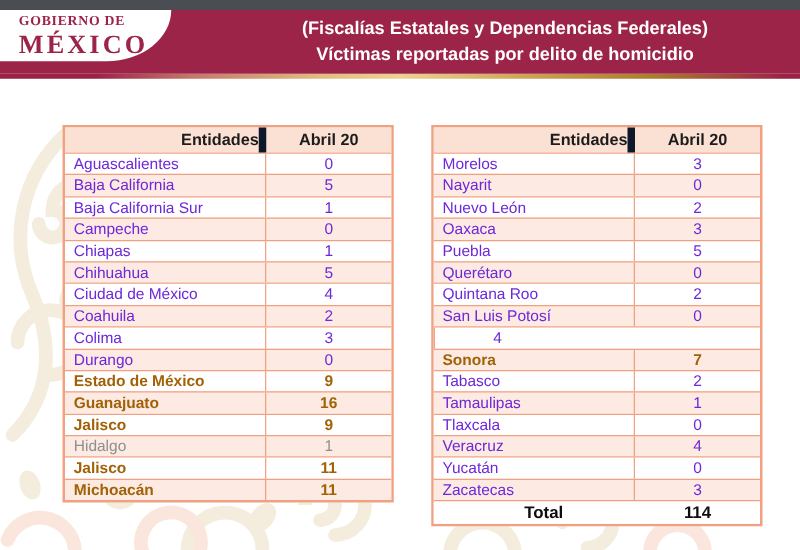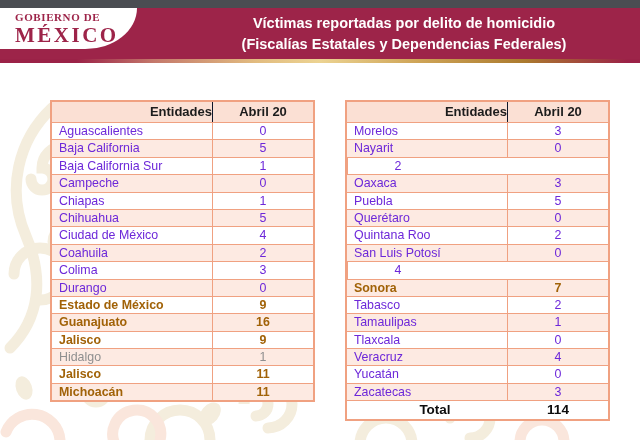--- a/index.html
+++ b/index.html
@@ -44,21 +44,21 @@
     position:absolute;width:265px;box-sizing:border-box;
     border:2px solid #f0a181;background:#ffffff;z-index:2;
   }
   .table-left{left:50px;top:100px;}
   .table-right{left:345px;top:100px;}
   .t-header{
     display:flex;background:#fbe0d4;height:20px;
     font-weight:bold;font-size:13px;color:#1c1c1c;
   }
   .th-entity{flex:1;text-align:right;line-height:20px;}
-  .th-value{width:100px;text-align:center;line-height:20px;border-left:1px solid #0f172a;}
+  .th-value{width:100px;text-align:center;line-height:20px;border-left:6px solid #0f172a;}
   .t-row{
     display:flex;height:16.4px;font-size:12.4px;color:#6d28d9;
     border-top:1px solid #f0a181;background:#ffffff;
   }
   .t-row.alt{background:#fdeae2;}
   .t-row.bold{font-weight:bold;color:#a16207;}
   .t-row.muted{color:#8f8f8f;}
   .cell-name{flex:1;padding-left:7px;line-height:16.4px;white-space:nowrap;overflow:hidden;}
   .cell-val{width:100px;text-align:center;line-height:16.4px;border-left:1px solid #f0a181;}
   .t-row.total-row{height:18px;font-weight:bold;color:#0d0d0d;font-size:13.5px;background:#ffffff;}
@@ -92,22 +92,22 @@
 </svg>
 
 <div class="header">
   <div class="top-strip"></div>
   <div class="banner">
     <div class="logo-box">
       <div class="logo-l1">GOBIERNO DE</div>
       <div class="logo-l2">MÉXICO</div>
     </div>
     <div class="banner-title">
+      <div>(Fiscalías Estatales y Dependencias Federales)</div>
       <div>Víctimas reportadas por delito de homicidio</div>
-      <div>(Fiscalías Estatales y Dependencias Federales)</div>
     </div>
   </div>
   <div class="gradient-line"></div>
 </div>
 
 <div class="table table-left">
   <div class="t-header">
     <div class="th-entity">Entidades</div>
     <div class="th-value">Abril 20</div>
   </div>
@@ -187,20 +187,21 @@
   <div id="right-body">
       <div class="t-row">
         <div class="cell-name">Morelos</div>
         <div class="cell-val">3</div>
       </div>
       <div class="t-row alt">
         <div class="cell-name">Nayarit</div>
         <div class="cell-val">0</div>
       </div>
       <div class="t-row">
+        <div class="cell-name">Nuevo León</div>
         <div class="cell-val">2</div>
       </div>
       <div class="t-row alt">
         <div class="cell-name">Oaxaca</div>
         <div class="cell-val">3</div>
       </div>
       <div class="t-row">
         <div class="cell-name">Puebla</div>
         <div class="cell-val">5</div>
       </div>

